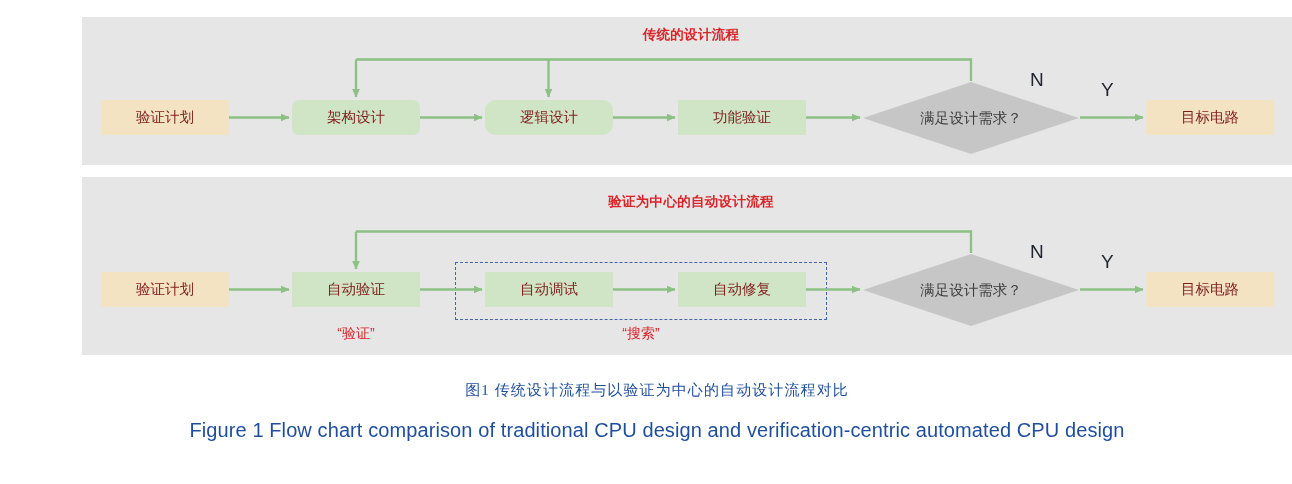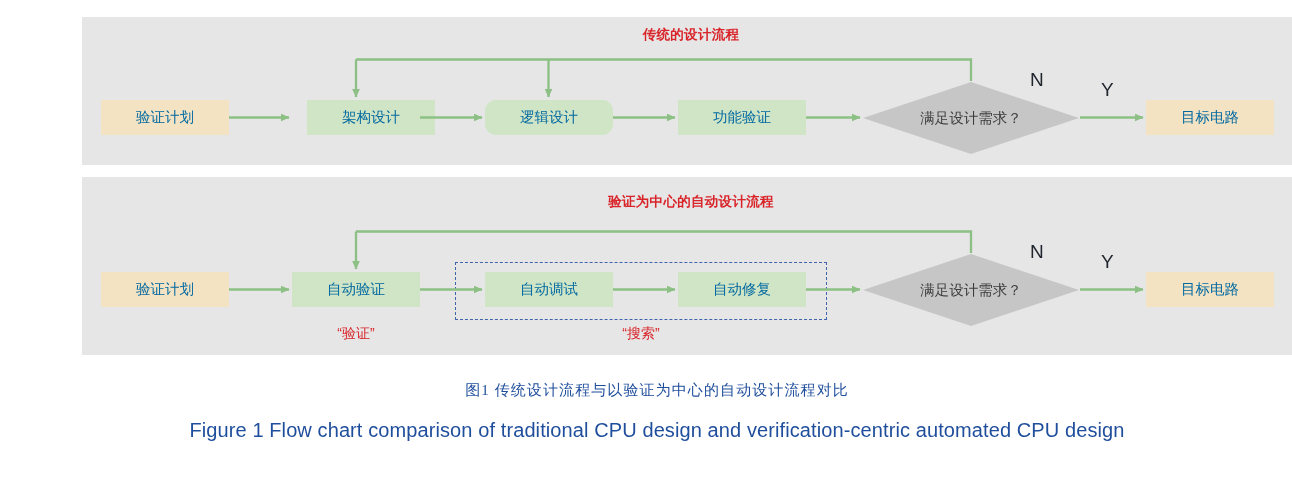--- a/index.html
+++ b/index.html
@@ -28,21 +28,21 @@
     letter-spacing:0.3px;
   }
   .node{
     position:absolute;
     height:35px;
     width:128px;
     display:flex;
     align-items:center;
     justify-content:center;
     font-size:14.5px;
-    color:#0369a1;
+    color:#7f1d1d;
     white-space:nowrap;
   }
   .node.process{background:#cfe5c5;}
   .node.terminal{background:#f3e3c3;}
 
   .diamond{
     position:absolute;
     width:216px;height:72px;
     display:flex;align-items:center;justify-content:center;
     font-size:14.5px;color:#3c3c3c;white-space:nowrap;
@@ -99,21 +99,21 @@
 <body>
 
 <div id="figure-root">
 
   <div class="panel" id="panel-traditional"></div>
 
   <div class="flow-title" style="left:680px;top:26px;">传统的设计流程</div>
 
   <div class="node terminal" style="left:90px;top:100px;">验证计划</div>
 
-  <div class="node process" style="left:296px;top:100px;">架构设计</div>
+  <div class="node process" style="left:281px;top:100px;border-radius:7px;">架构设计</div>
 
   <div class="node process" style="left:474px;top:100px;border-radius:11px;">逻辑设计</div>
 
   <div class="node process" style="left:667px;top:100px;">功能验证</div>
 
   <div class="diamond" style="left:852px;top:82px;">满足设计需求？</div>
 
   <div class="node terminal" style="left:1135px;top:100px;">目标电路</div>
 
   <div class="branch-label" style="left:1019px;top:69px;">N</div>

